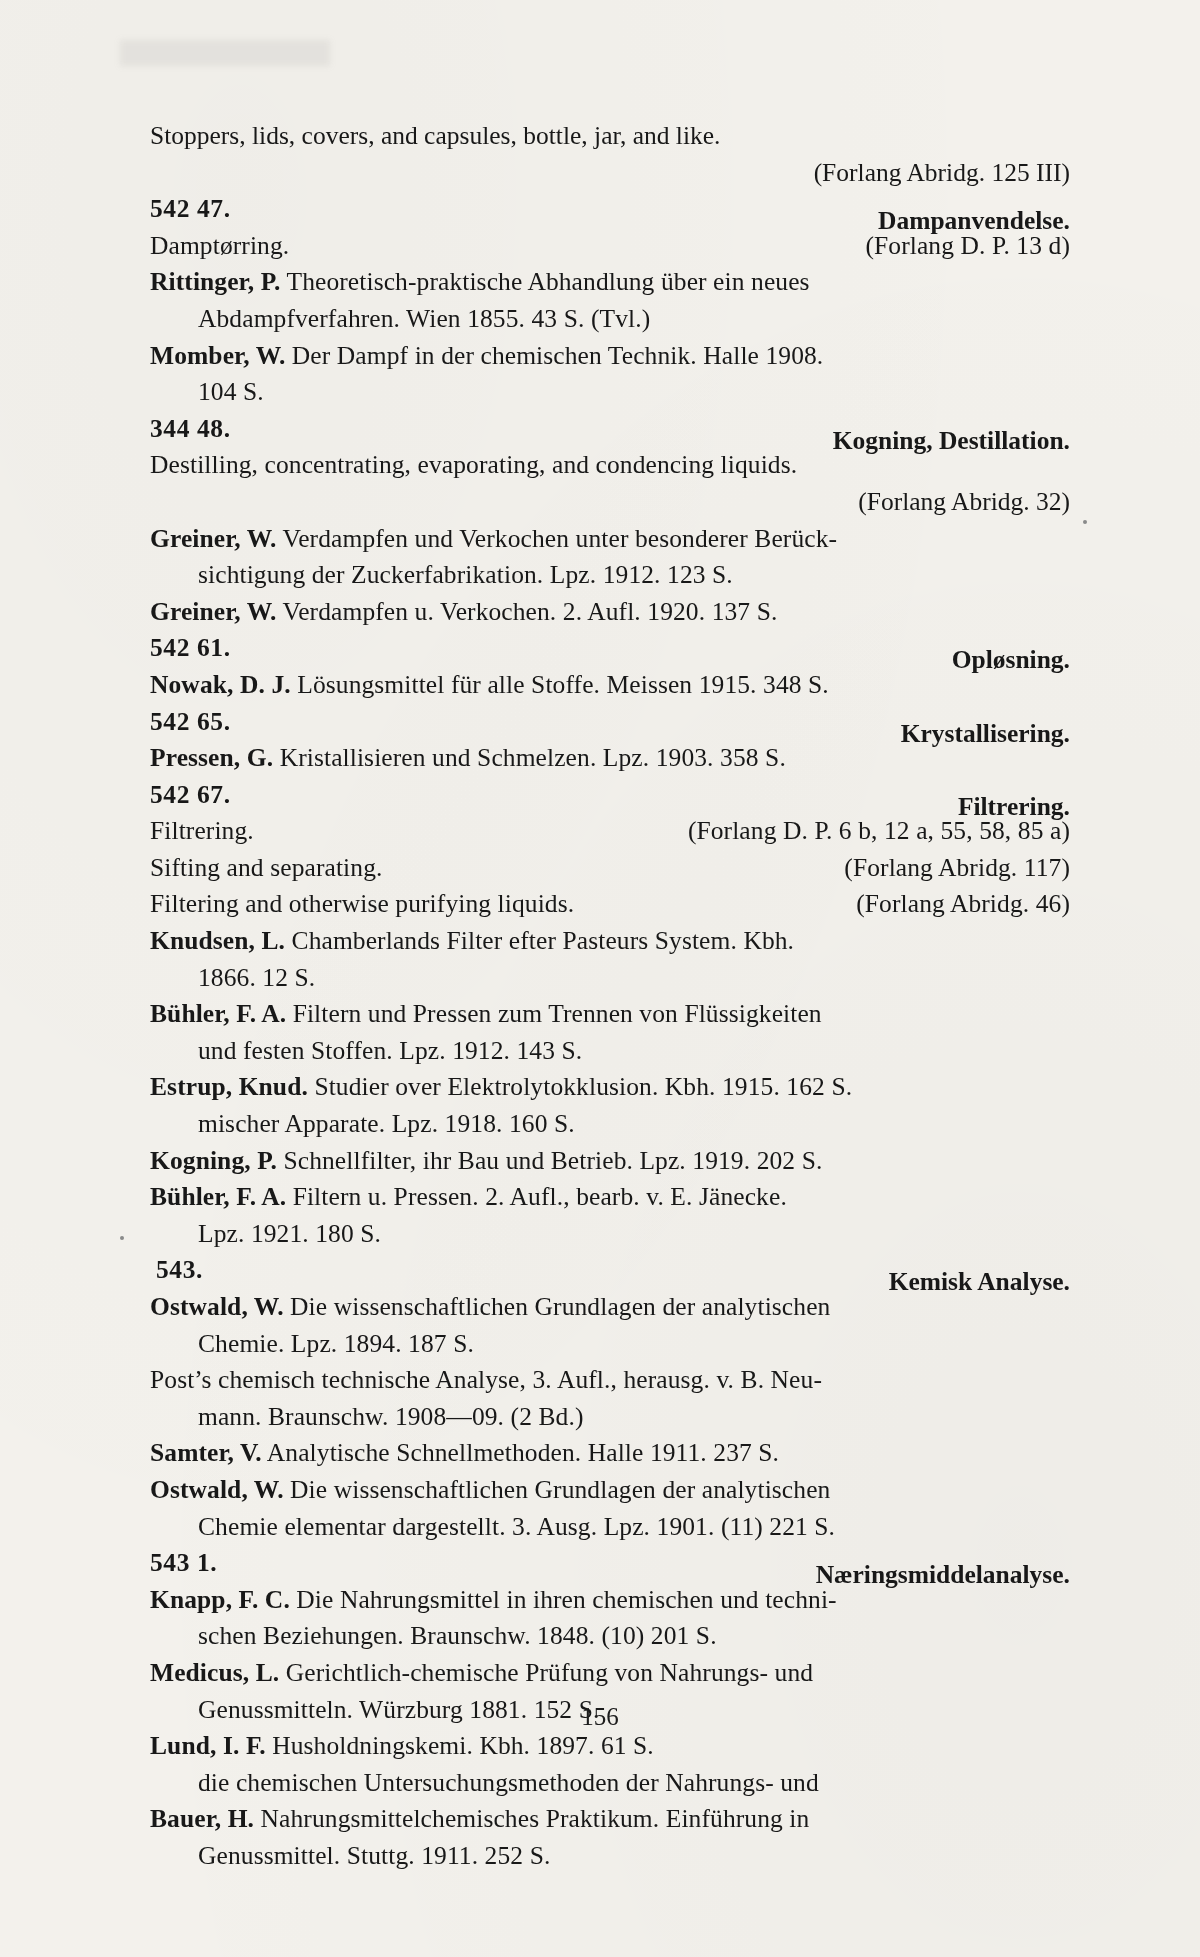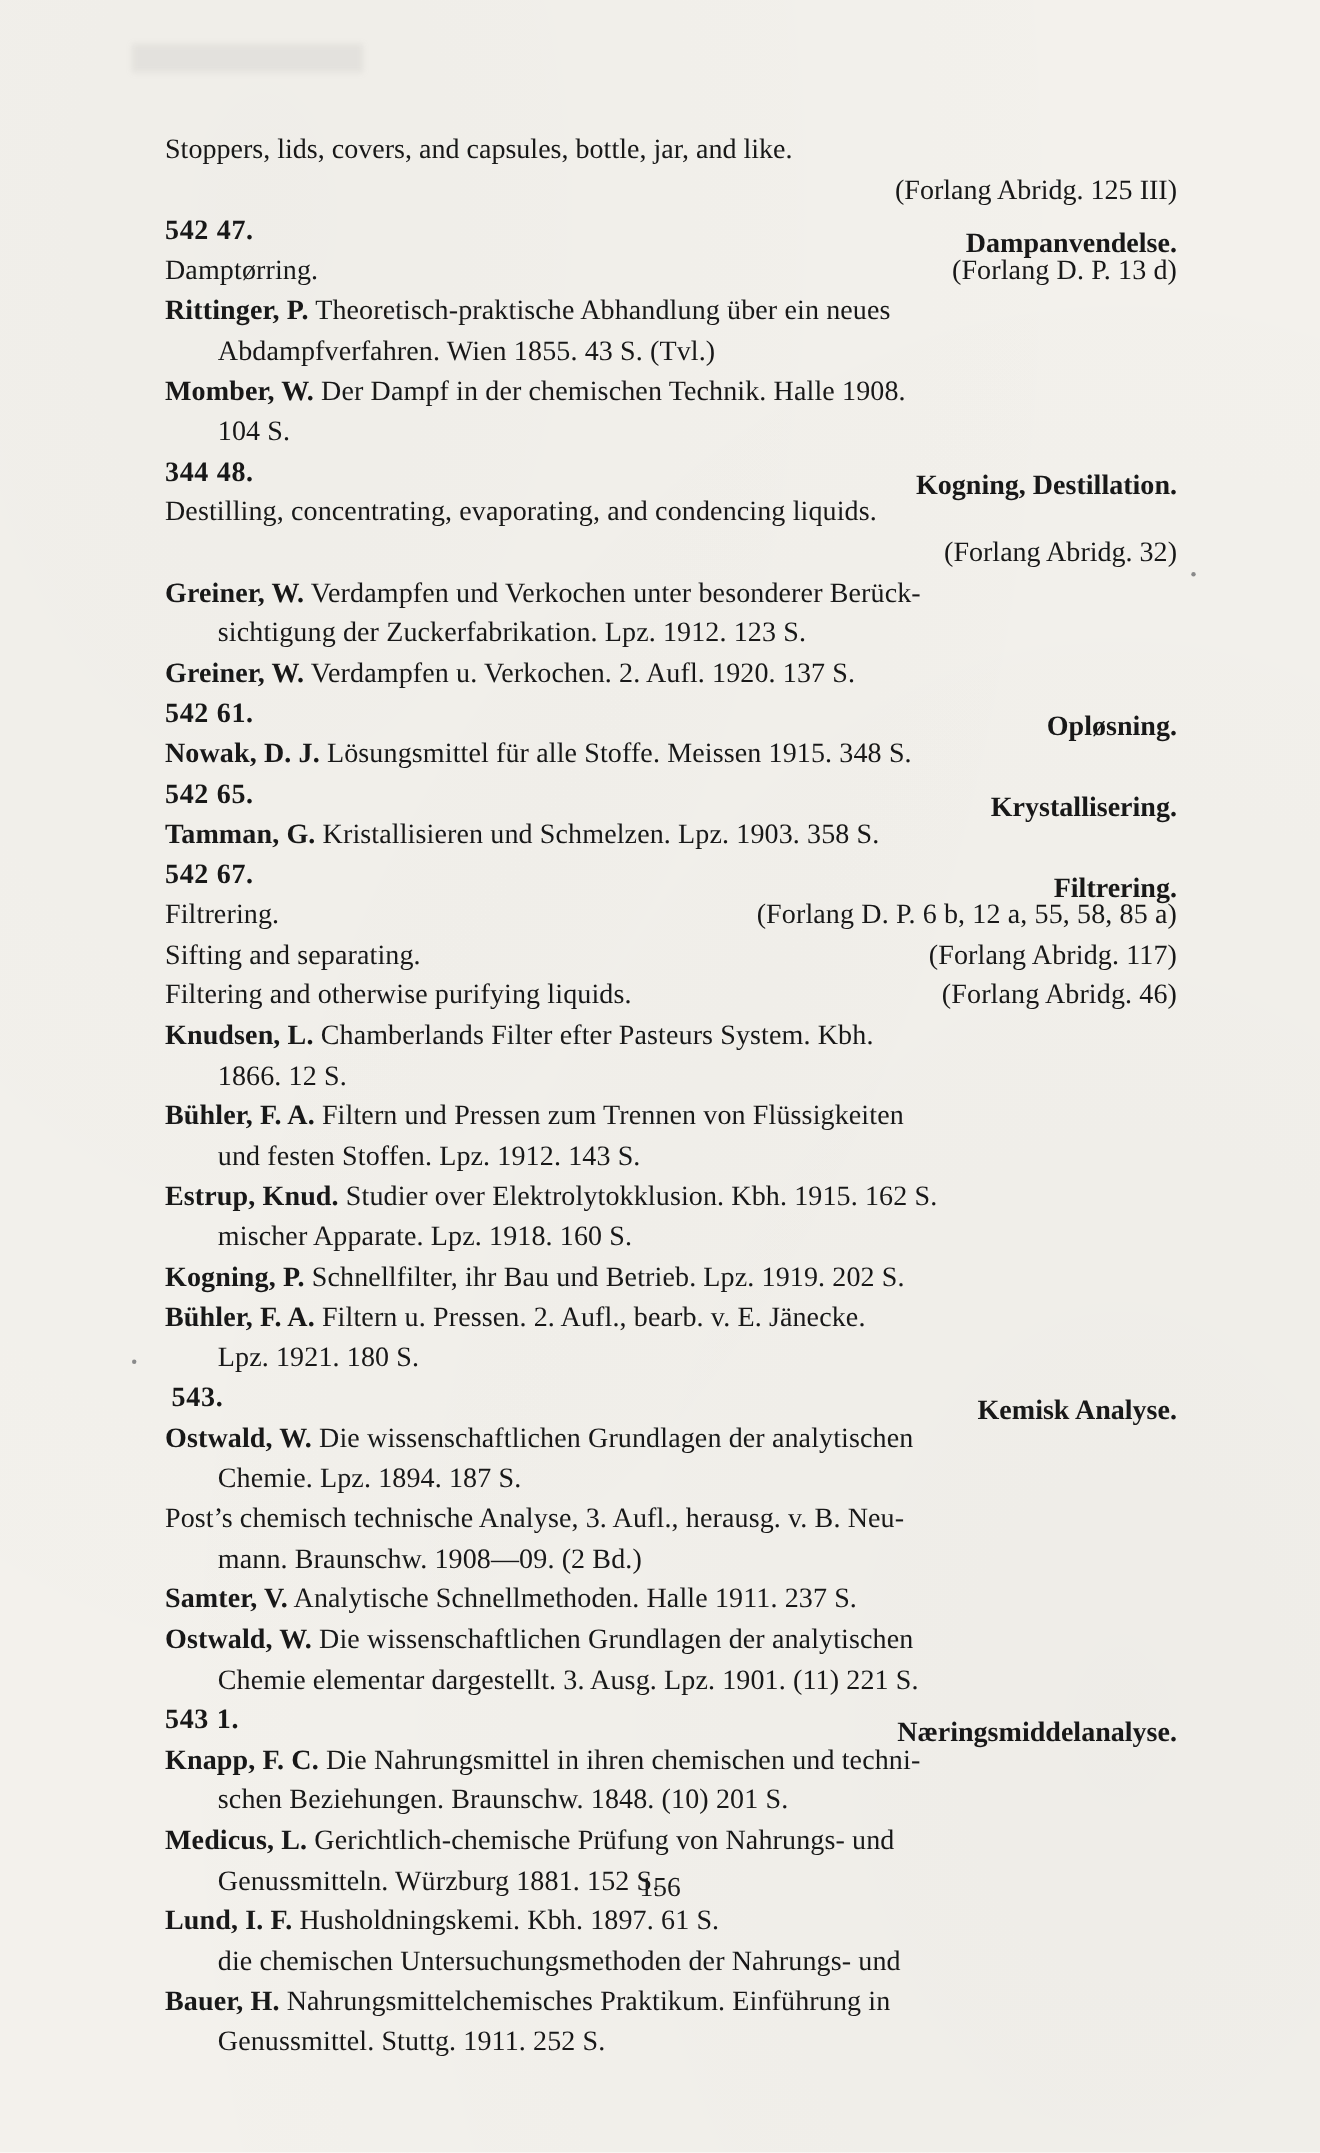--- a/index.html
+++ b/index.html
@@ -147,21 +147,21 @@
   </div>
   <div class="line">
     <span class="b">Nowak, D. J.</span><span> Lösungsmittel für alle Stoffe. Meissen 1915. 348 S.</span>
   </div>
 
   <div class="hdr-line">
     <span class="hdr-num">542 65.</span>
     <span class="right">Krystallisering.</span>
   </div>
   <div class="line">
-    <span class="b">Tamman, G.</span><span> Kristallisieren und Schmelzen. Lpz. 1903. 358 S.</span>
+    <span class="b">Pressen, G.</span><span> Kristallisieren und Schmelzen. Lpz. 1903. 358 S.</span>
   </div>
 
   <div class="hdr-line">
     <span class="hdr-num">542 67.</span>
     <span class="right">Filtrering.</span>
   </div>
   <div class="line">
     <span>Filtrering.</span>
     <span class="right-plain">(Forlang D. P. 6 b, 12 a, 55, 58, 85 a)</span>
   </div>

